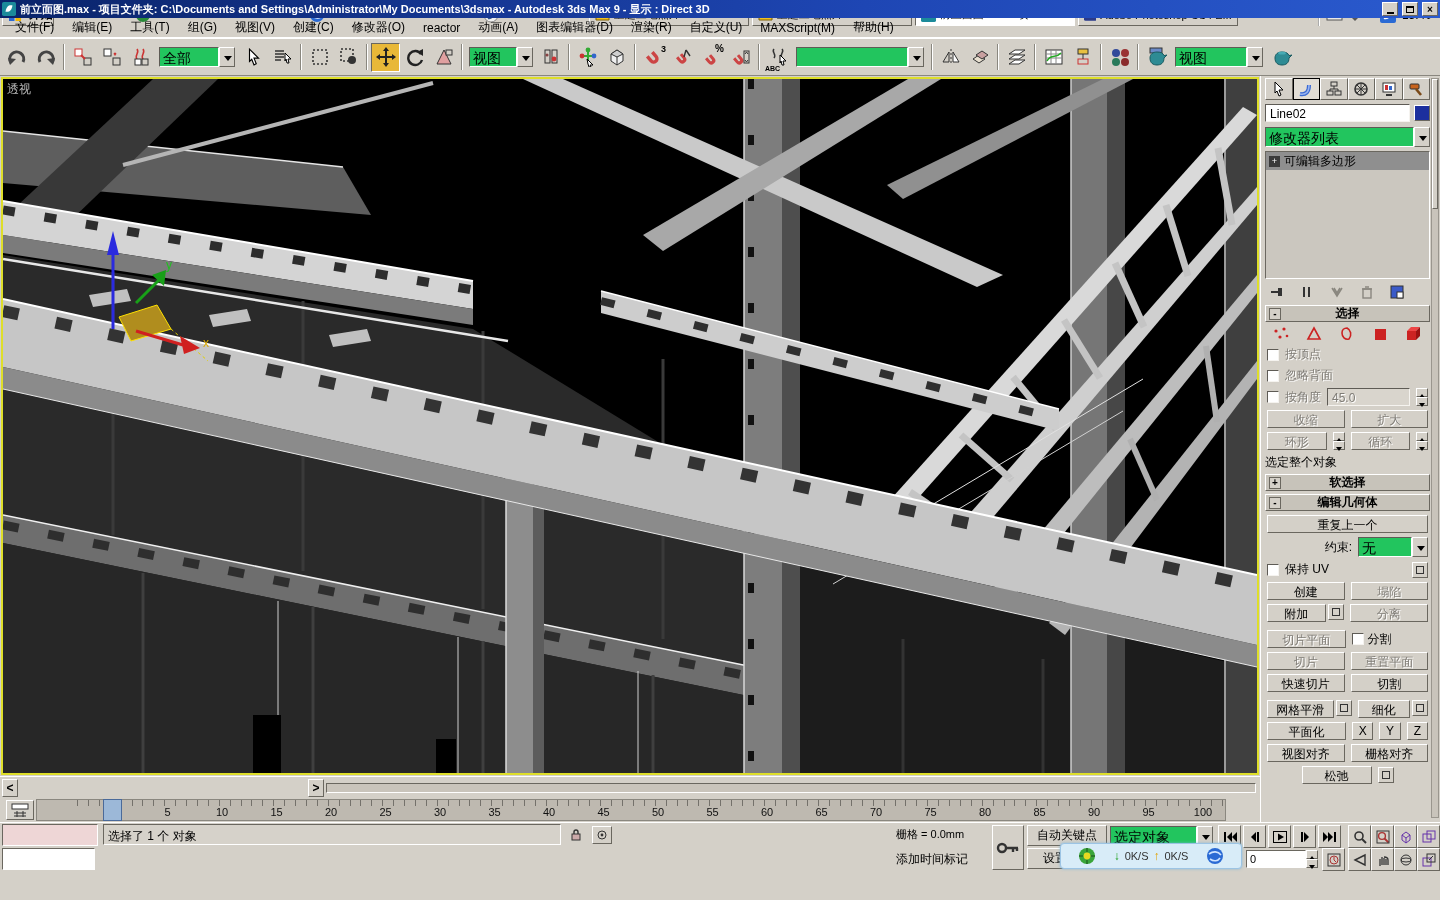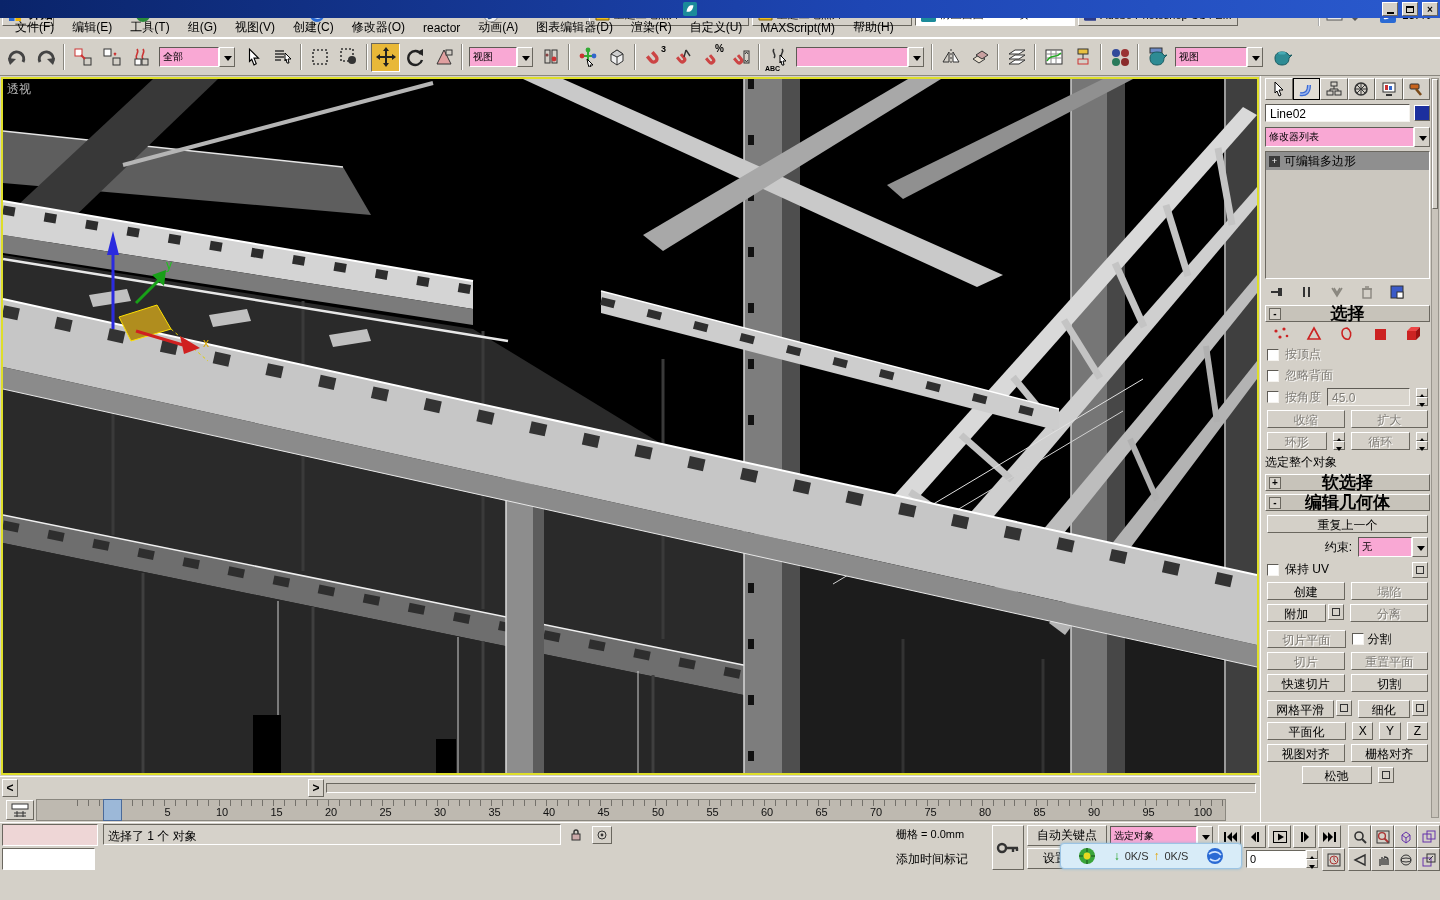--- a/index.html
+++ b/index.html
@@ -18,36 +18,36 @@
 #titlebar .t{color:#fff;font-weight:bold;font-size:11px;white-space:nowrap;overflow:hidden;flex:1;}
 .winbtn{width:16px;height:14px;font-size:10px;font-weight:bold;line-height:11px;}
 
 #menubar{left:0;top:18px;width:1440px;height:20px;display:flex;align-items:center;gap:0;padding-left:6px;border-bottom:1px solid #fff;}
 .mi{padding:2px 9px;white-space:nowrap;}
 
 #toolbar{left:0;top:38px;width:1440px;height:38px;display:flex;align-items:center;padding-left:2px;border-top:1px solid #fff;border-bottom:1px solid #8a877f;}
 .tb{width:29px;height:29px;display:flex;align-items:center;justify-content:center;position:relative;}
 .tb.on{background:#e8b838;border-color:#6a675f #fff #fff #6a675f;}
 .combo{display:flex;height:20px;}
-.combo .cf{background:#f9a8d4;border:1px solid;border-color:#5e5b55 #fff #fff #5e5b55;padding:2px 3px;font-size:10px;overflow:hidden;white-space:nowrap;}
+.combo .cf{background:#22c55e;border:1px solid;border-color:#5e5b55 #fff #fff #5e5b55;padding:2px 3px;font-size:14px;overflow:hidden;white-space:nowrap;}
 .combo .cbt{width:16px;background:#d4d0c8;border:1px solid;border-color:#fff #6a675f #6a675f #fff;position:relative;}
 .combo .cbt:after{content:"";position:absolute;left:4px;top:8px;border:4px solid transparent;border-top:5px solid #000;}
 
 #viewport{left:1px;top:77px;width:1258px;height:698px;border:2px solid #dede2a;background:#b91c1c;}
 #vplabel{left:4px;top:2px;color:#b8b8b8;font-size:12px;z-index:3;}
 
 #cmdpanel{left:1260px;top:76px;width:180px;height:746px;background:#d4d0c8;border-left:1px solid #fff;padding:2px 10px 0 4px;}
 #cpscroll{position:absolute;right:1px;top:2px;width:8px;height:740px;background:#c9c4bb;border:1px solid #9a968e;}
 #cpthumb{position:absolute;left:0;top:0;width:6px;height:130px;}
 .tabs{display:flex;height:22px;margin-bottom:4px;}
 .tab{flex:1;height:22px;}
 .tab.on{border-color:#6a675f #fff #fff #6a675f;background:#e2ded6;}
 .rhead{height:17px;display:flex;align-items:center;background:#c7c3ba;border:1px solid;border-color:#fff #6a675f #6a675f #fff;margin-top:3px;font-weight:bold;}
 .rhead .pm{width:12px;height:12px;margin:0 3px;background:#d4d0c8;border:1px solid #6a675f;font-size:10px;line-height:10px;text-align:center;font-weight:bold;}
-.rhead .rt{flex:1;text-align:center;margin-right:18px;font-size:17px;}
+.rhead .rt{flex:1;text-align:center;margin-right:18px;font-size:12px;}
 .prow{display:flex;align-items:center;gap:6px;margin:4px 2px 0 2px;}
 .pbtn{height:18px;flex:1;font-size:12px;padding-top:1px;text-align:center;overflow:hidden;white-space:nowrap;}
 .cb13{width:12px;height:12px;flex:none;}
 .spin{width:12px;height:18px;display:flex;flex-direction:column;flex:none;}
 .sp{flex:1;position:relative;}
 .sp:after{content:"";position:absolute;left:2px;border:3px solid transparent;}
 .sp.u:after{top:2px;border-bottom:4px solid #000;}
 .sp.d:after{top:5px;border-top:4px solid #000;}
 .mini{width:16px;height:16px;flex:none;}
 
@@ -71,20 +71,21 @@
 .arrow-u{color:#e0a000;font-weight:bold;}
 </style>
 </head>
 <body>
 
 <div id="titlebar" class="abs">
   <svg class="svgi" width="14" height="14" viewBox="0 0 16 16">
       <rect width="16" height="16" rx="2" fill="#1b8a9a"></rect>
       <path d="M4 11c4 1 7-1 8-7-4-1-7 1-8 7z" fill="#fff"></path>
     </svg>
+  <span class="t">前立面图.max    - 项目文件夹: C:\Documents and Settings\Administrator\My Documents\3dsmax    - Autodesk 3ds Max 9    - 显示 : Direct 3D</span>
   <div class="winbtn out ctr">
       <div style="width:7px;height:2px;background:#000;margin-top:7px"></div>
     </div>
   <div class="winbtn out ctr">
       <div style="width:8px;height:7px;border:1px solid #000;border-top:2px solid #000"></div>
     </div>
   <div class="winbtn out ctr">×</div>
 </div>
 
 <div id="menubar" class="abs">

